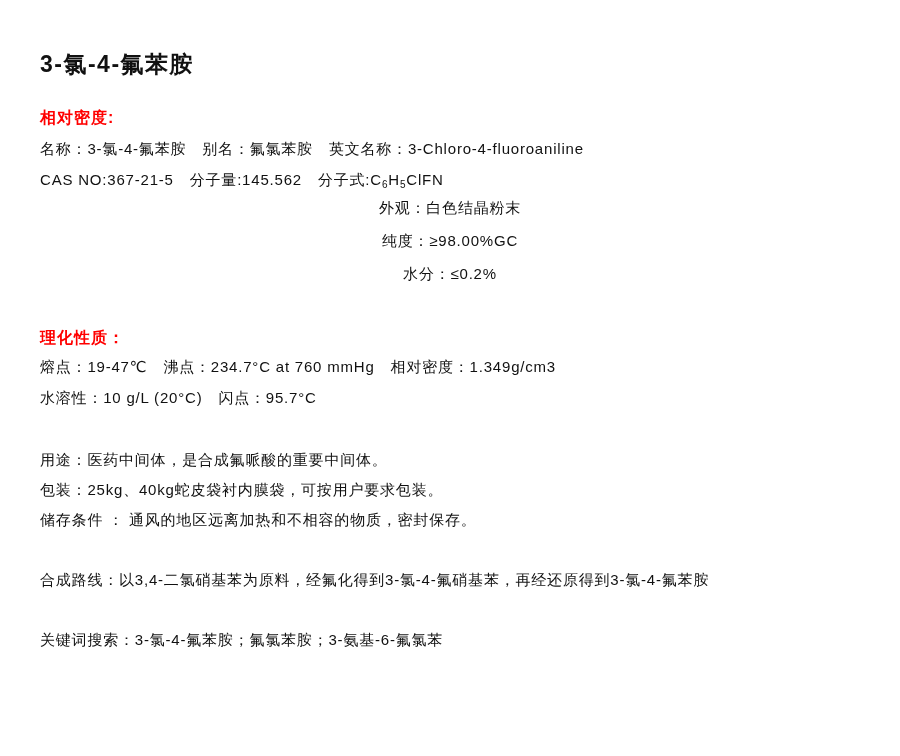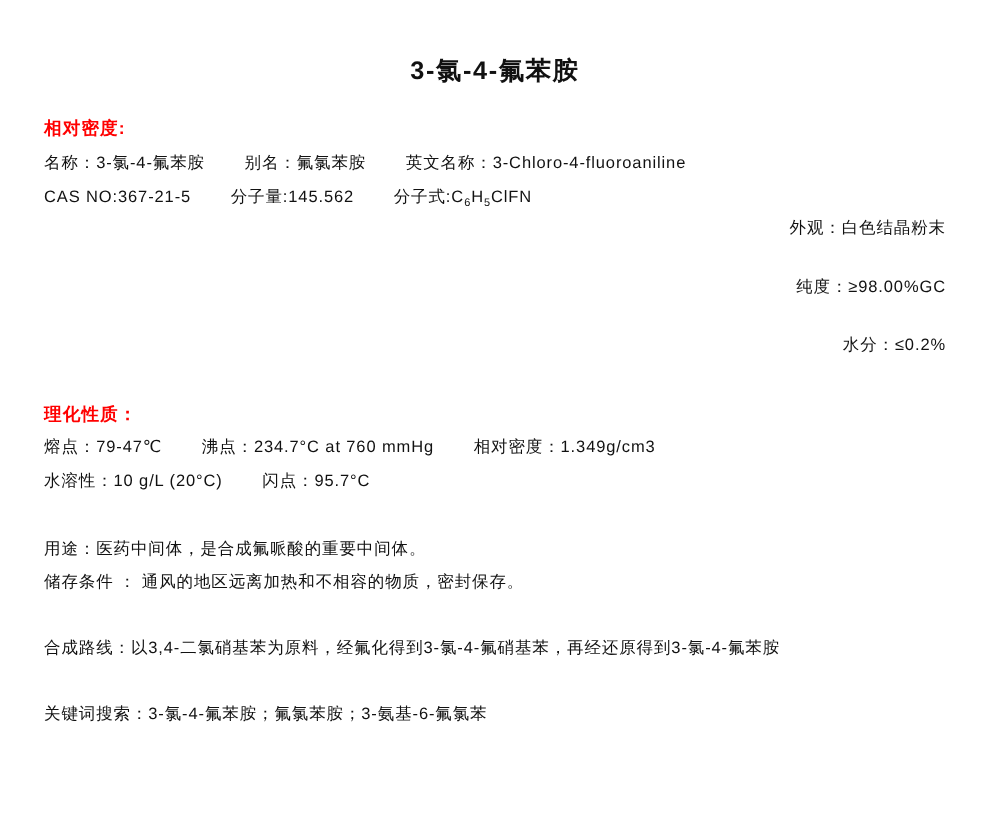--- a/index.html
+++ b/index.html
@@ -16,35 +16,34 @@
     color: #111111;
     padding: 50px 40px 0 40px;
     position: relative;
     overflow: hidden;
   }
   .doc-title {
     margin: 0;
     font-size: 23px;
     font-weight: 700;
     line-height: 28px;
-    text-align: center;
     letter-spacing: 1.5px;
     color: #111111;
   }
   .sec-heading {
     color: var(--heading-red, #ff0000);
     font-size: 16px;
     font-weight: 700;
     line-height: 18px;
     letter-spacing: 1px;
   }
   .row {
     display: flex;
-    align-items: flex-end;
-    gap: 36px;
+    align-items: center;
+    gap: 16px;
     font-size: 15px;
     font-weight: 500;
     line-height: 17px;
     letter-spacing: 0.8px;
     white-space: nowrap;
   }
   .row .item { display: inline-block; }
   sub.formula-sub {
     font-size: 10px;
     line-height: 0;
@@ -89,34 +88,37 @@
 
   <div class="row mt-row-quality">
     <span class="item">外观：白色结晶粉末</span>
     <span class="item">纯度：≥98.00%GC</span>
     <span class="item">水分：≤0.2%</span>
   </div>
 
   <div class="sec-heading mt-prop-heading">理化性质：</div>
 
   <div class="row mt-row-prop1">
-    <span class="item">熔点：79-47℃</span>
+    <span class="item">熔点：19-47℃</span>
     <span class="item">沸点：234.7°C at 760 mmHg</span>
     <span class="item">相对密度：1.349g/cm3</span>
   </div>
 
   <div class="row mt-row-prop2">
     <span class="item">水溶性：10 g/L (20°C)</span>
     <span class="item">闪点：95.7°C</span>
   </div>
 
   <div class="row mt-row-use">
     <span class="item">用途：医药中间体，是合成氟哌酸的重要中间体。</span>
   </div>
 
+  <div class="row mt-row-pack">
+    <span class="item">包装：25kg、40kg蛇皮袋衬内膜袋，可按用户要求包装。</span>
+  </div>
 
   <div class="row mt-row-storage">
     <span class="item">储存条件 ： 通风的地区远离加热和不相容的物质，密封保存。</span>
   </div>
 
   <div class="row mt-row-synthesis">
     <span class="item">合成路线：以3,4-二氯硝基苯为原料，经氟化得到3-氯-4-氟硝基苯，再经还原得到3-氯-4-氟苯胺</span>
   </div>
 
   <div class="row mt-row-keywords">

